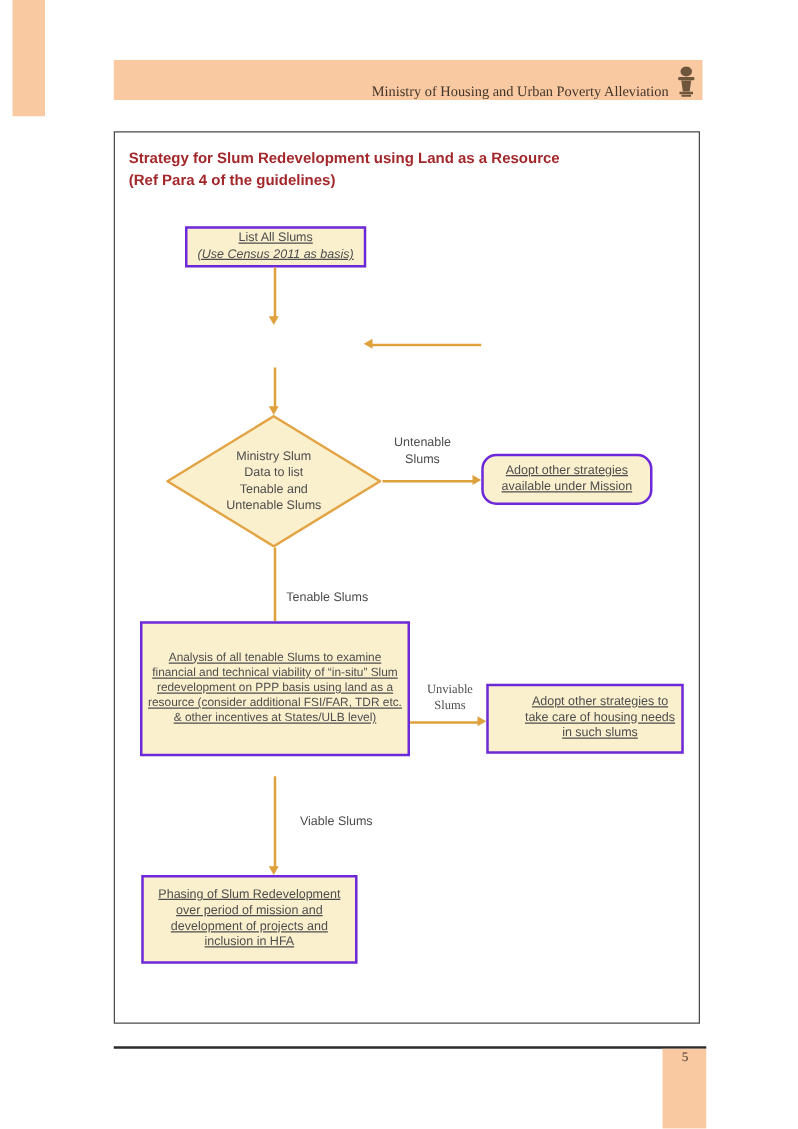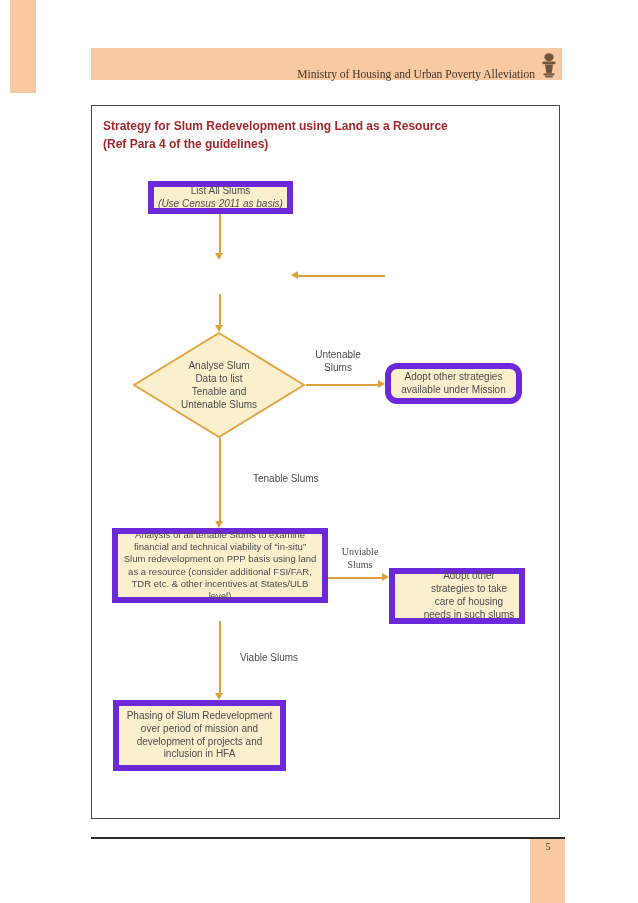--- a/index.html
+++ b/index.html
@@ -18,24 +18,24 @@
   }
   .main-frame {
     position:absolute; left:91px; top:105px; width:469px; height:714px;
     border:1px solid #4A4A4A; box-sizing:border-box; background:#ffffff;
   }
   .doc-title {
     position:absolute; left:103px; top:117px; width:446px;
     color:#A3282C; font-weight:bold; font-size:12px; line-height:18px;
   }
   .fbox {
-    position:absolute; background:#FBF0CE; border:6px solid #6d28d9;
+    position:absolute; background:#FBF0CE; border:2px solid #6d28d9;
     box-sizing:border-box; color:#4D4D4D; font-size:10px; line-height:1.28;
     text-align:center; display:flex; flex-direction:column;
-    align-items:center; justify-content:center; padding:2px 4px;
+    align-items:center; justify-content:center; padding:2px 4px;text-decoration:underline;
   }
   .flow-label {
     position:absolute; color:#4D4D4D; font-size:10px; line-height:1.25;
     text-align:center;
   }
   .vline { position:absolute; width:1.5px; background:#DFA13C; }
   .hline { position:absolute; height:1.5px; background:#DFA13C; }
   .head-down { position:absolute; width:0; height:0;
     border-left:4.5px solid transparent; border-right:4.5px solid transparent;
     border-top:7px solid #DFA13C; }
@@ -102,51 +102,51 @@
 
   <div class="vline" style="left:219px; top:294px; height:32px;"></div>
   <div class="head-down" style="left:215px; top:325px;"></div>
 
   <div class="diamond-wrap">
     <svg width="172" height="106" viewBox="0 0 172 106">
       <polygon points="86,1 171,53 86,105 1,53" fill="#FBF0CE" stroke="#E2A445" stroke-width="2"></polygon>
     </svg>
     <div class="diamond-text">
       <span style="width:96px;">
-        <span>Analyse Slum</span><br>
+        <span>Ministry Slum</span><br>
         <span>Data to list</span><br>
         <span>Tenable and</span><br>
         <span>Untenable Slums</span>
       </span>
     </div>
   </div>
 
   <div class="flow-label" style="left:306px; top:349px; width:64px;">Untenable Slums</div>
 
   <div class="hline" style="left:306px; top:384px; width:73px;"></div>
   <div class="head-right" style="left:378px; top:380px;"></div>
 
   <div class="fbox" style="left:385px; top:363px; width:137px; height:41px;border-radius:12px;">
     <span>Adopt other strategies available under Mission</span>
   </div>
 
   <div class="vline" style="left:219px; top:438px; height:84px;"></div>
   <div class="head-down" style="left:215px; top:521px;"></div>
-  <div class="flow-label" style="left:229px; top:473px; width:80px; text-align:left;margin-left:24px;">Tenable Slums</div>
+  <div class="flow-label" style="left:229px; top:473px; width:80px; text-align:left;">Tenable Slums</div>
 
-  <div class="fbox" style="left:112px; top:528px; width:216px; height:75px; font-size:9.5px;">
+  <div class="fbox" style="left:112px; top:497px; width:216px; height:108px; font-size:9.5px;">
     <span>Analysis of all tenable Slums to examine financial and technical viability of “in-situ” Slum redevelopment on PPP basis using land as a resource (consider additional FSI/FAR, TDR etc. &amp; other incentives at States/ULB level)</span>
   </div>
 
   <div class="flow-label" style="left:331px; top:546px; width:58px;font-family:Liberation Serif, serif;">Unviable Slums</div>
 
   <div class="hline" style="left:328px; top:577px; width:55px;"></div>
   <div class="head-right" style="left:382px; top:573px;"></div>
 
-  <div class="fbox" style="left:389px; top:568px; width:136px; height:56px;padding-left:28px;">
+  <div class="fbox" style="left:389px; top:547px; width:158px; height:56px;padding-left:28px;">
     <span>Adopt other strategies to take care of housing needs in such slums</span>
   </div>
 
   <div class="vline" style="left:219px; top:621px; height:73px;"></div>
   <div class="head-down" style="left:215px; top:693px;"></div>
   <div class="flow-label" style="left:229px; top:652px; width:80px; text-align:center;">Viable Slums</div>
 
   <div class="fbox" style="left:113px; top:700px; width:173px; height:71px;justify-content:center;">
     <span>Phasing of Slum Redevelopment over period of mission and development of projects and inclusion in HFA</span>
   </div>

